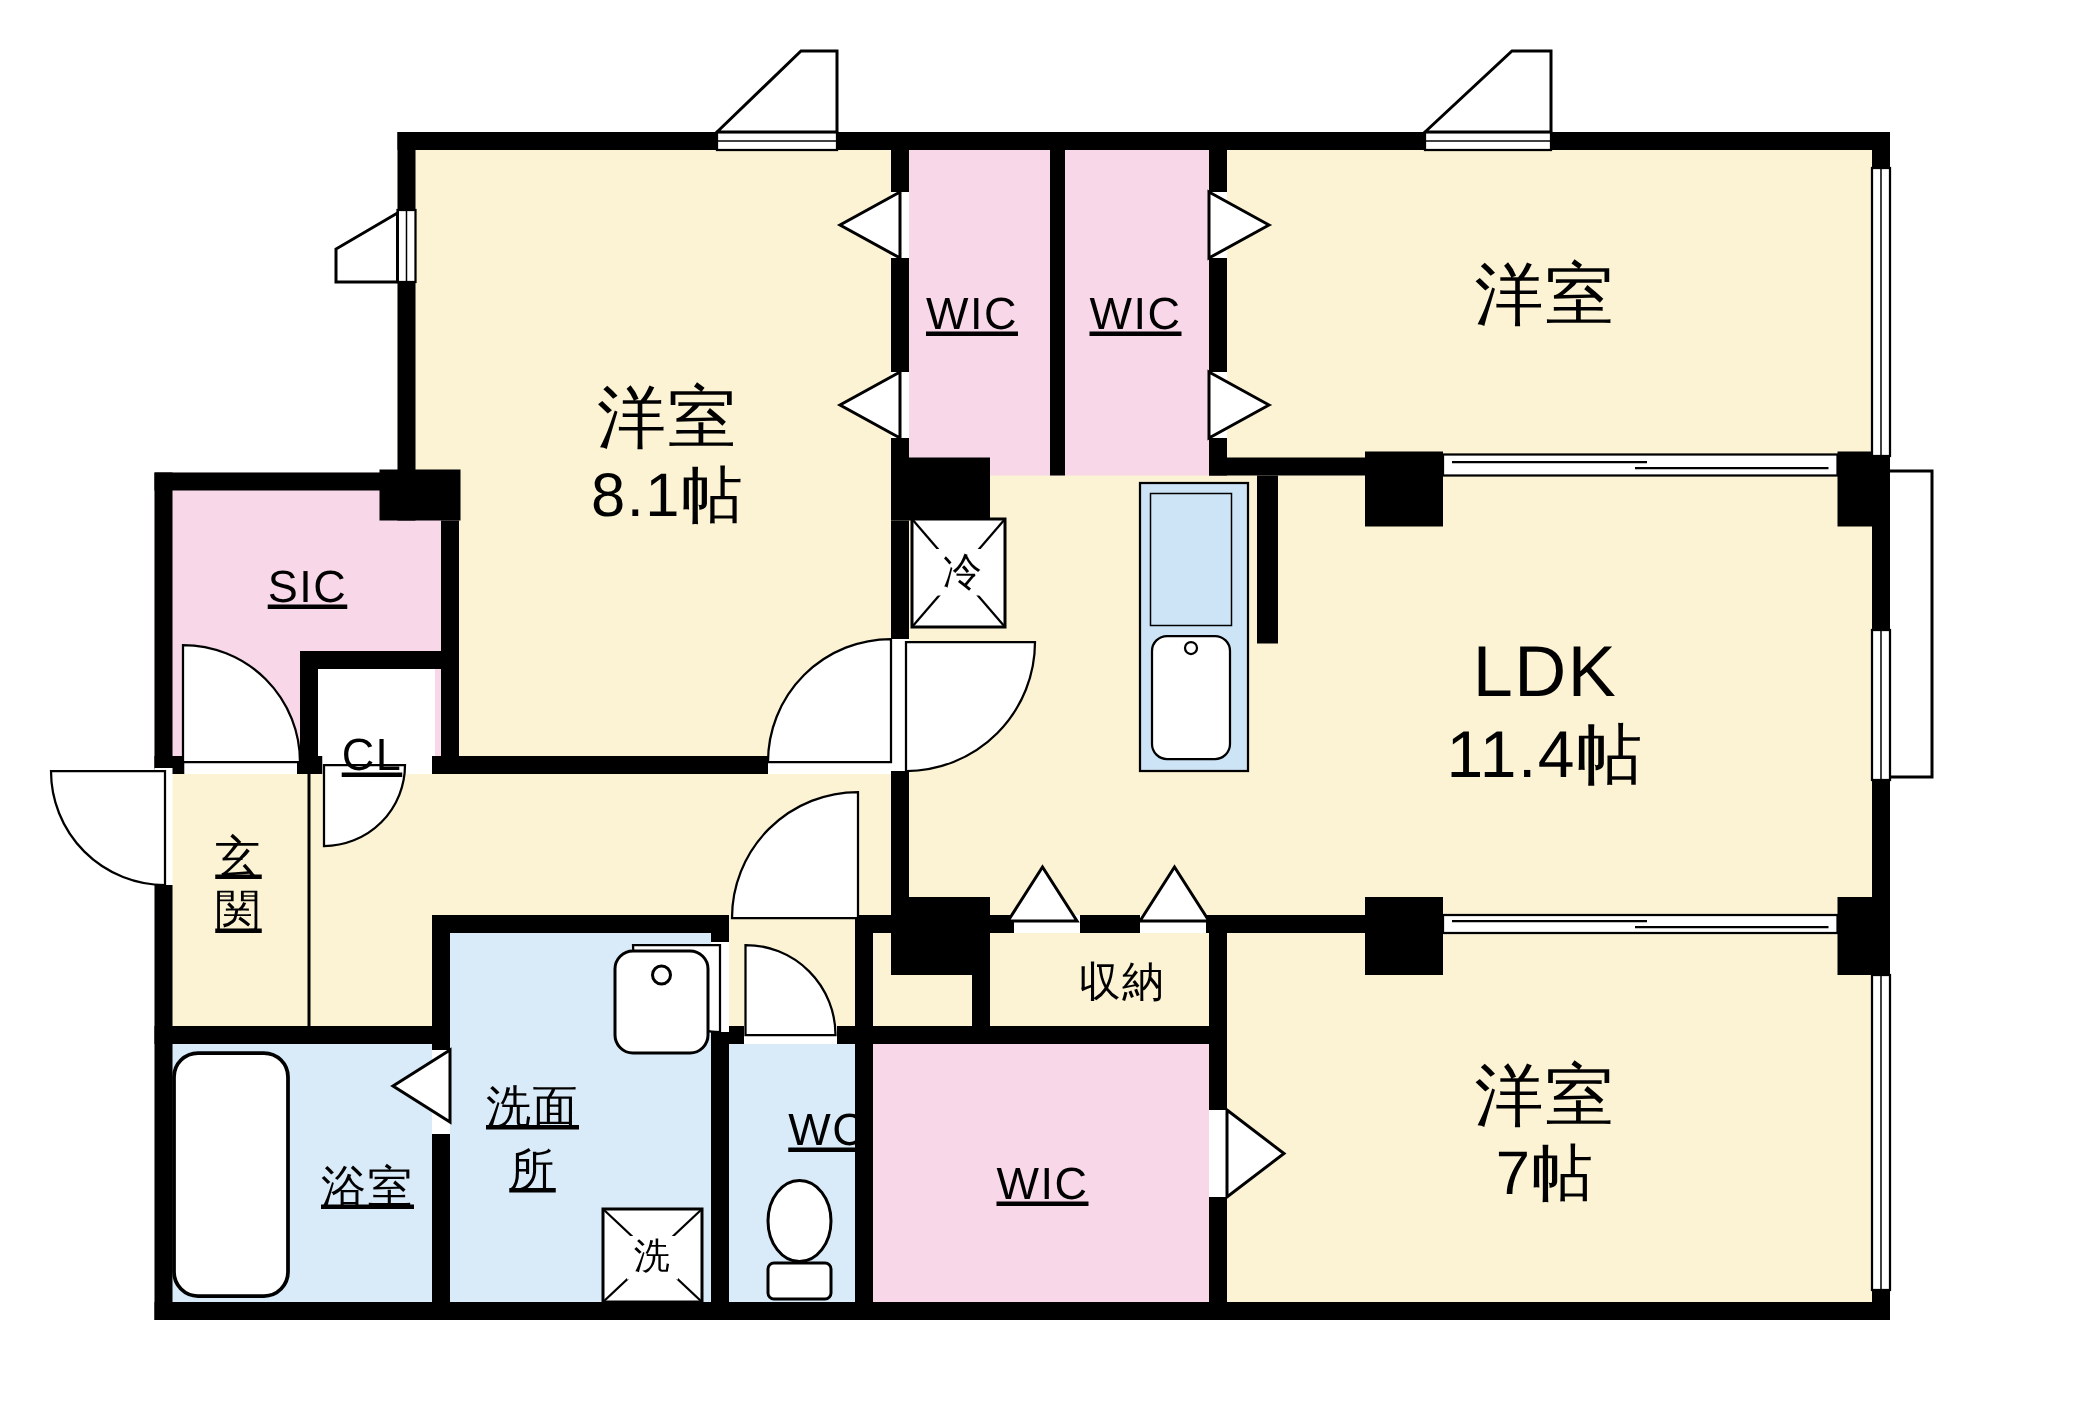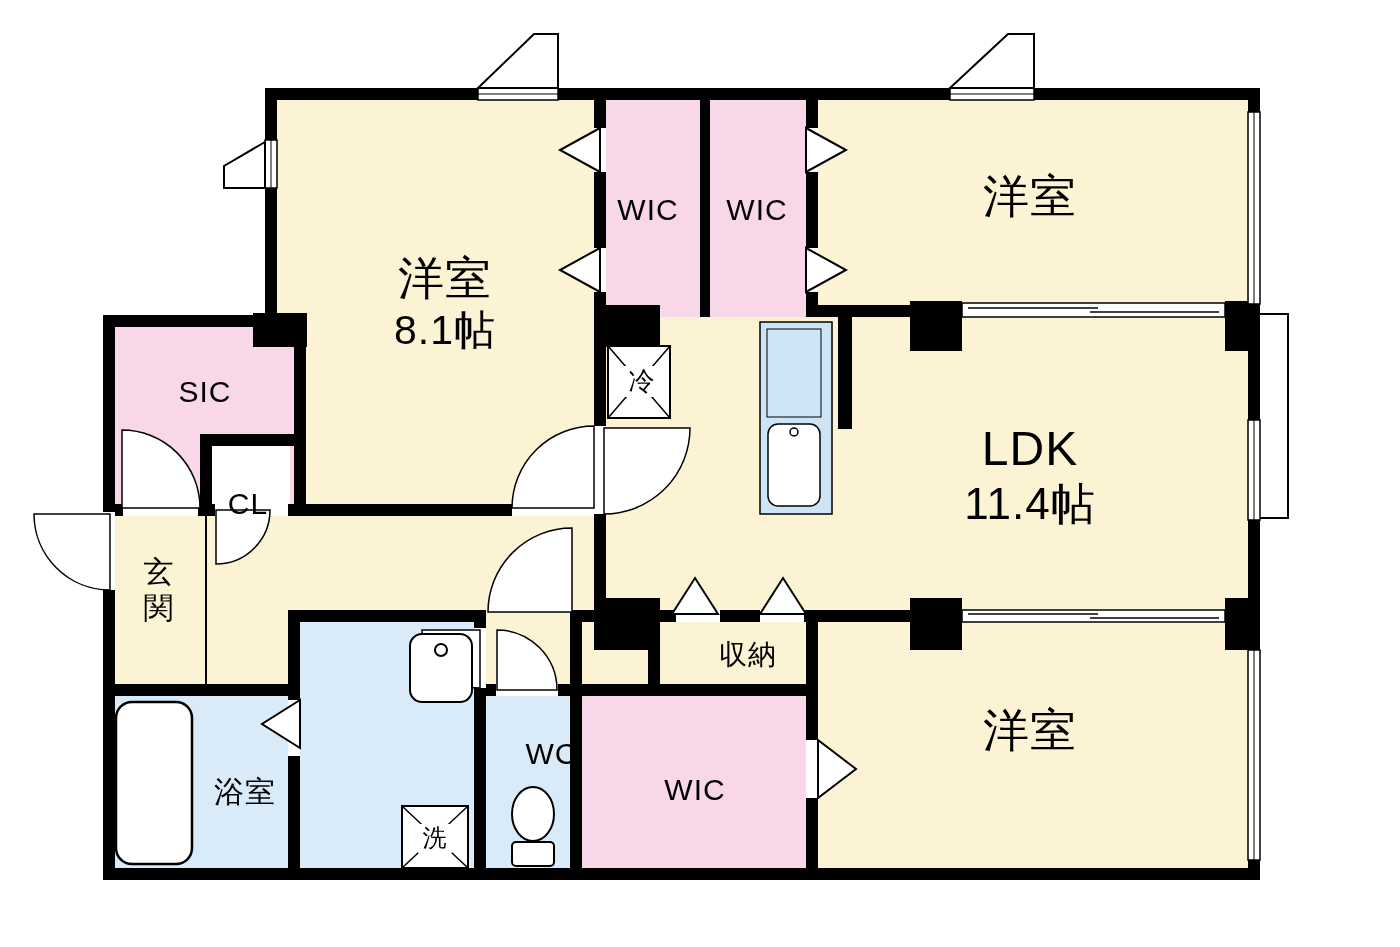--- a/index.html
+++ b/index.html
@@ -3,21 +3,21 @@
 <meta charset="utf-8">
 <style>
   html,body{margin:0;padding:0;background:#fff;}
   #plan{position:relative;width:1400px;height:947px;background:#fff;overflow:hidden;
         font-family:"Liberation Sans","DejaVu Sans",sans-serif;color:#000;}
   .abs{position:absolute;}
   .wall{position:absolute;background:#000;}
   .lbl{position:absolute;text-align:center;line-height:1.2;letter-spacing:1px;}
   .lbl .big{font-size:46px;display:block;margin-top:19px;}
   .lbl .sz{font-size:41px;display:block;}
-  .mid{font-size:30px;}
+  .mid{font-size:30px;text-decoration:underline;}
   .sm{font-size:26px;background:#fff;padding:0 3px;}
   svg{position:absolute;left:0;top:0;}
 </style>
 </head>
 <body>
 
 <div id="plan">
 
   <div class="abs" style="left:265px;top:88px;width:341px;height:428px;background:#FBF3D3;"></div>
   <div class="abs" style="left:103px;top:504px;width:503px;height:106px;background:#FBF3D3;"></div>
@@ -212,20 +212,25 @@
     <span style="display:block;">玄</span>
     <span style="display:block;">関</span>
   </div>
   <div class="lbl" style="left:880px;top:420px;width:300px;">
     <span style="display:block;font-size:48px;">LDK</span>
     <span style="display:block;font-size:44px;">11.4帖</span>
   </div>
   <div class="lbl sm" style="left:622px;top:366px;width:34px;">冷</div>
   <div class="lbl" style="left:660px;top:638px;width:176px;font-size:28px;">収納</div>
   <div class="lbl mid" style="left:185px;top:774px;width:120px;">浴室</div>
+  <div class="lbl mid" style="left:300px;top:718px;width:110px;line-height:1.4;">
+    <span style="display:block;">洗面</span>
+    <span style="display:block;">所</span>
+  </div>
   <div class="lbl" style="left:418px;top:824px;width:34px;font-size:24px;background:#fff;">洗</div>
   <div class="lbl mid" style="left:504px;top:736px;width:95px;text-align:center;">WC</div>
   <div class="lbl mid" style="left:620px;top:772px;width:150px;">WIC</div>
   <div class="lbl" style="left:880px;top:684px;width:300px;">
     <span class="big">洋室</span>
+    <span class="sz">7帖</span>
   </div>
 
 </div>
 
 </body></html>

